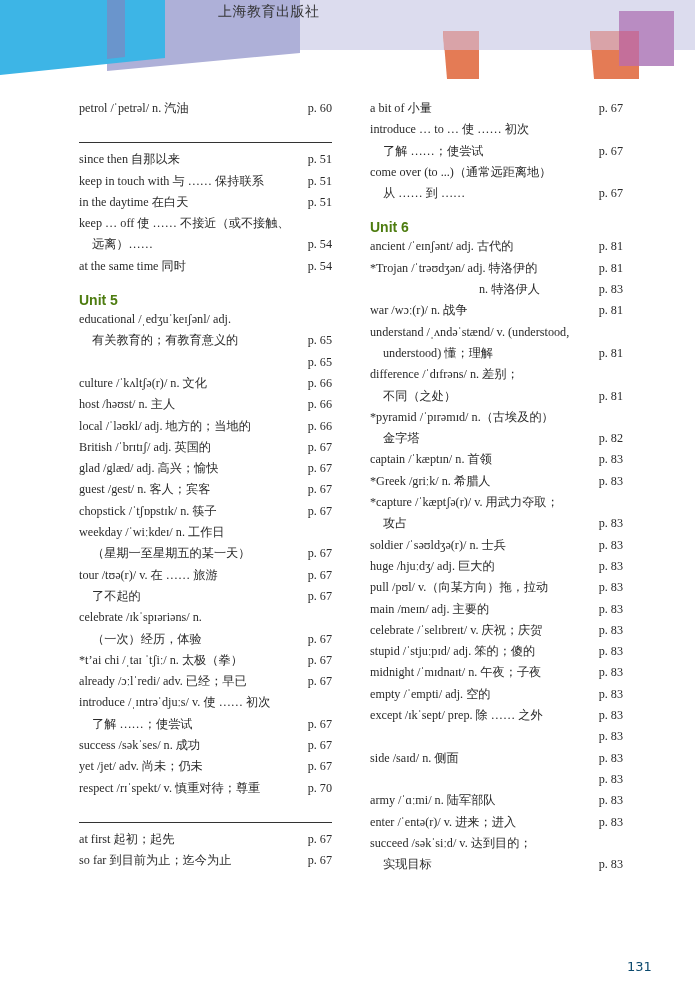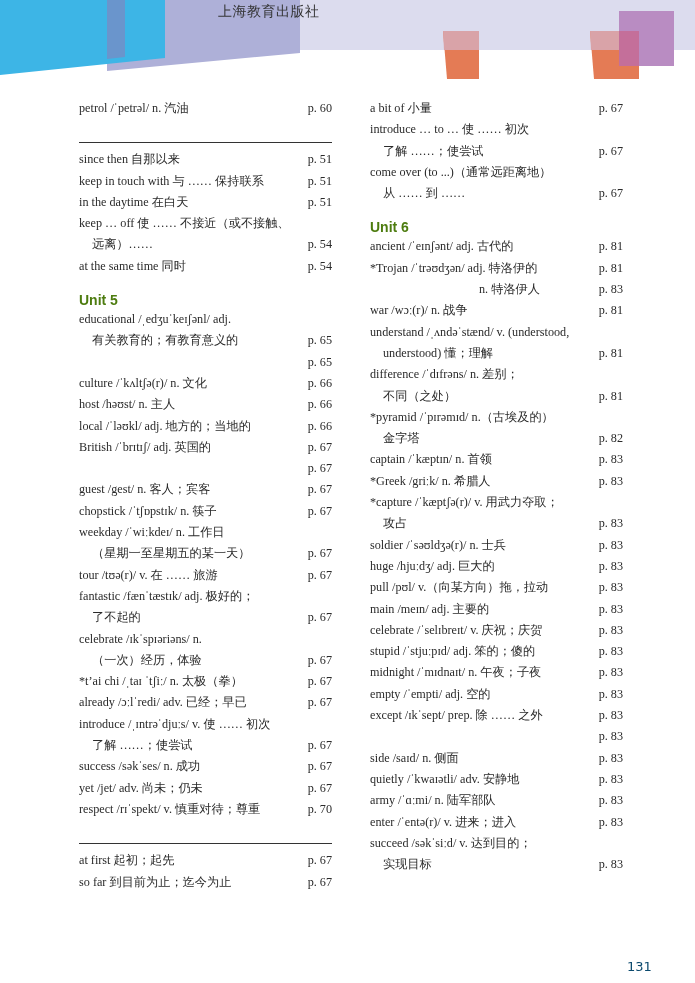--- a/index.html
+++ b/index.html
@@ -124,20 +124,21 @@
     </div>
   <div class="row">
       <span class="txt">local /ˈləʊkl/ adj. 地方的；当地的</span>
       <span class="pg">p. 66</span>
     </div>
   <div class="row">
       <span class="txt">British /ˈbrɪtɪʃ/ adj. 英国的</span>
       <span class="pg">p. 67</span>
     </div>
   <div class="row">
+      <span class="txt">glad /glæd/ adj. 高兴；愉快</span>
       <span class="pg">p. 67</span>
     </div>
   <div class="row">
       <span class="txt">guest /gest/ n. 客人；宾客</span>
       <span class="pg">p. 67</span>
     </div>
   <div class="row">
       <span class="txt">chopstick /ˈtʃɒpstɪk/ n. 筷子</span>
       <span class="pg">p. 67</span>
     </div>
@@ -145,24 +146,20 @@
       <span class="txt">weekday /ˈwiːkdeɪ/ n. 工作日</span>
       <span class="pg"></span>
     </div>
   <div class="row indent">
       <span class="txt">（星期一至星期五的某一天）</span>
       <span class="pg">p. 67</span>
     </div>
   <div class="row">
       <span class="txt">tour /tʊə(r)/ v. 在 …… 旅游</span>
       <span class="pg">p. 67</span>
-    </div>
-  <div class="row">
-      <span class="txt">fantastic /fænˈtæstɪk/ adj. 极好的；</span>
-      <span class="pg"></span>
     </div>
   <div class="row indent">
       <span class="txt">了不起的</span>
       <span class="pg">p. 67</span>
     </div>
   <div class="row">
       <span class="txt">celebrate /ɪkˈspɪəriəns/ n.</span>
       <span class="pg"></span>
     </div>
   <div class="row indent">
@@ -329,21 +326,20 @@
       <span class="pg">p. 83</span>
     </div>
   <div class="row">
       <span class="pg">p. 83</span>
     </div>
   <div class="row">
       <span class="txt">side /saɪd/ n. 侧面</span>
       <span class="pg">p. 83</span>
     </div>
   <div class="row">
-      <span class="txt">quietly /ˈkwaɪətli/ adv. 安静地</span>
       <span class="pg">p. 83</span>
     </div>
   <div class="row">
       <span class="txt">army /ˈɑːmi/ n. 陆军部队</span>
       <span class="pg">p. 83</span>
     </div>
   <div class="row">
       <span class="txt">enter /ˈentə(r)/ v. 进来；进入</span>
       <span class="pg">p. 83</span>
     </div>

